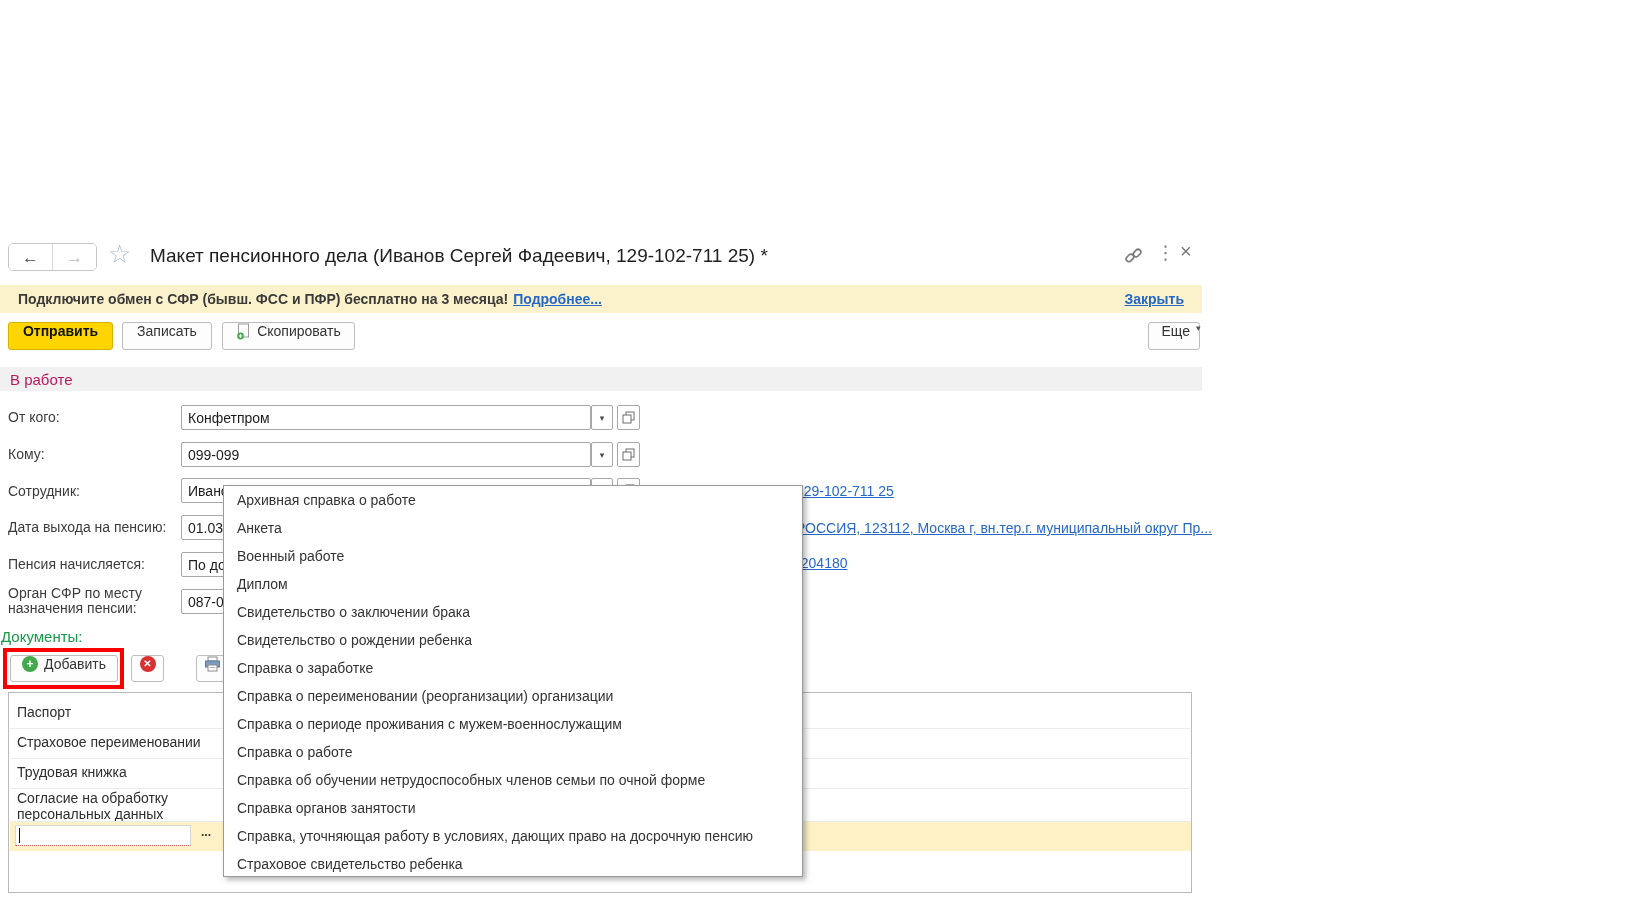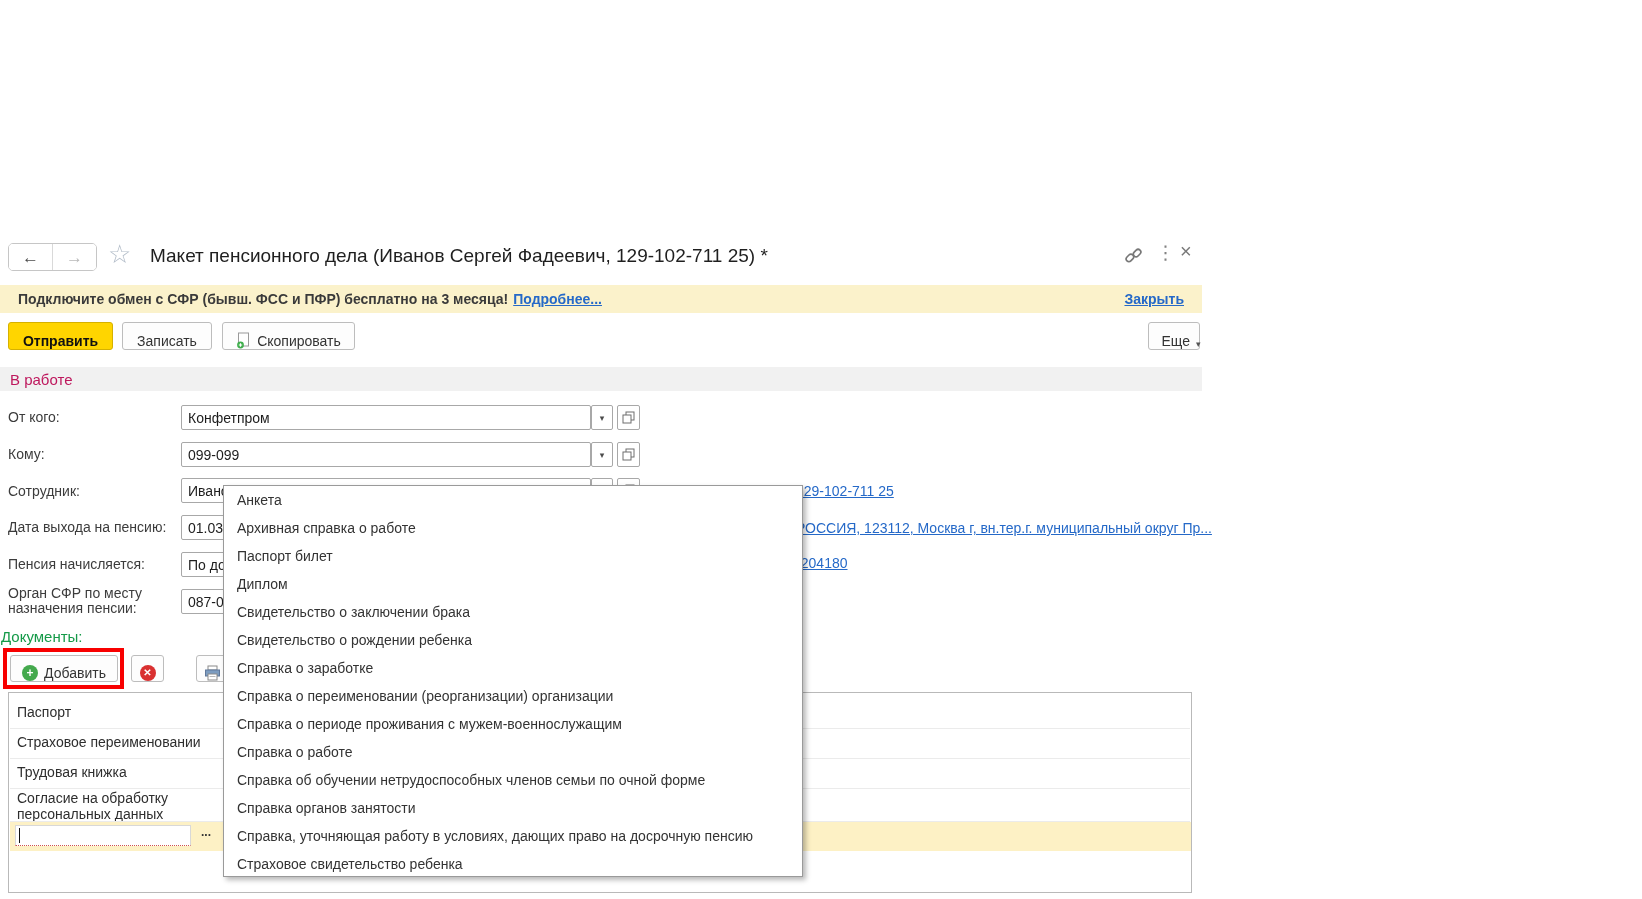--- a/index.html
+++ b/index.html
@@ -22,21 +22,21 @@
 
   
   .banner{left:0;top:285px;width:1202px;height:28px;background:var(--banner_yellow,#fbf2cb);
           display:flex;align-items:center;padding-left:18px;box-sizing:border-box;color:#3a3a3a;font-weight:bold;}
   a.lnk{color:var(--link_blue,#2569c8);text-decoration:underline;cursor:pointer;}
   .banner .bmore{margin-left:5px;}
   .banner .bclose{position:absolute;right:18px;}
 
   
   .tbtn{height:28px;box-sizing:border-box;border:1px solid #bdbdbd;border-radius:3px;background:#fdfdfd;
-        display:flex;align-items:flex-end;justify-content:center;cursor:pointer;font-size:14px;color:#333;gap:6px;}
+        display:flex;align-items:flex-start;justify-content:center;cursor:pointer;font-size:14px;color:#333;gap:6px;}
   .send{left:8px;top:322px;width:105px;background:var(--accent_yellow,#ffd500);border-color:#d6b100;font-weight:bold;color:#111;}
   .save{left:122px;top:322px;width:90px;}
   .copy{left:222px;top:322px;width:133px;}
   .more{left:1148px;top:322px;width:52px;padding-left:14px;}
   .downarr{font-size:9px;color:#555;}
 
   
   .statusbar{left:0;top:367px;width:1202px;height:24px;background:var(--status_gray,#f1f1f1);
              display:flex;align-items:center;padding-left:10px;box-sizing:border-box;font-size:15px;color:#be185d;}
 
@@ -224,23 +224,23 @@
     <div class="trow wrap" style="top:97px;">Согласие на обработку персональных данных</div>
     <div class="sep" style="top:128px;"></div>
     <div class="yrow"></div>
     <div class="yinput">
       <span class="caret"></span>
     </div>
     <div class="yell">...</div>
   </div>
 
   <div class="abs popup">
+    <div class="mi">Архивная справка о работе</div>
     <div class="mi">Анкета</div>
-    <div class="mi">Архивная справка о работе</div>
-    <div class="mi">Паспорт билет</div>
+    <div class="mi">Военный работе</div>
     <div class="mi">Диплом</div>
     <div class="mi">Свидетельство о заключении брака</div>
     <div class="mi">Свидетельство о рождении ребенка</div>
     <div class="mi">Справка о заработке</div>
     <div class="mi">Справка о переименовании (реорганизации) организации</div>
     <div class="mi">Справка о периоде проживания с мужем-военнослужащим</div>
     <div class="mi">Справка о работе</div>
     <div class="mi">Справка об обучении нетрудоспособных членов семьи по очной форме</div>
     <div class="mi">Справка органов занятости</div>
     <div class="mi">Справка, уточняющая работу в условиях, дающих право на досрочную пенсию</div>

